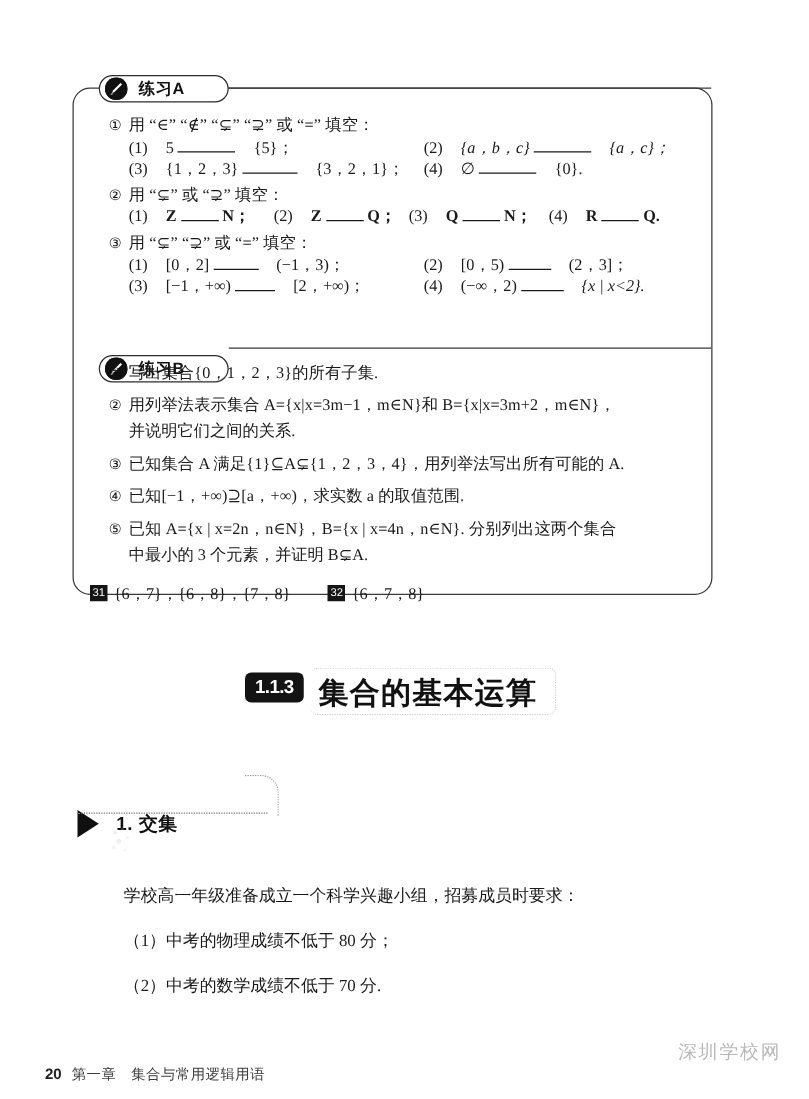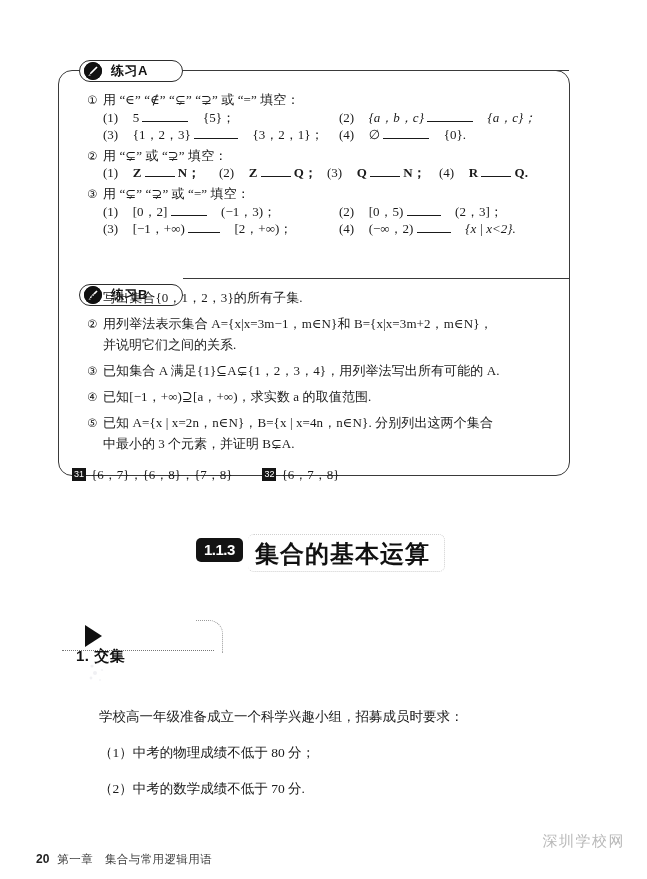--- a/index.html
+++ b/index.html
@@ -209,24 +209,23 @@
     border: 1px dotted #cfcfcf;
     border-radius: 6px;
     border-left: none;
     pointer-events: none;
   }
 
   
   .subsection {
     position: absolute;
     left: 62px;
-    top: 625px;
+    top: 648px;
     display: flex;
     align-items: center;
-    flex-direction: column;
   }
   .tri {
     width: 0;
     height: 0;
     border-top: 11px solid transparent;
     border-bottom: 11px solid transparent;
     border-left: 17px solid #101010;
     flex: 0 0 auto;
   }
   .sub-title {

